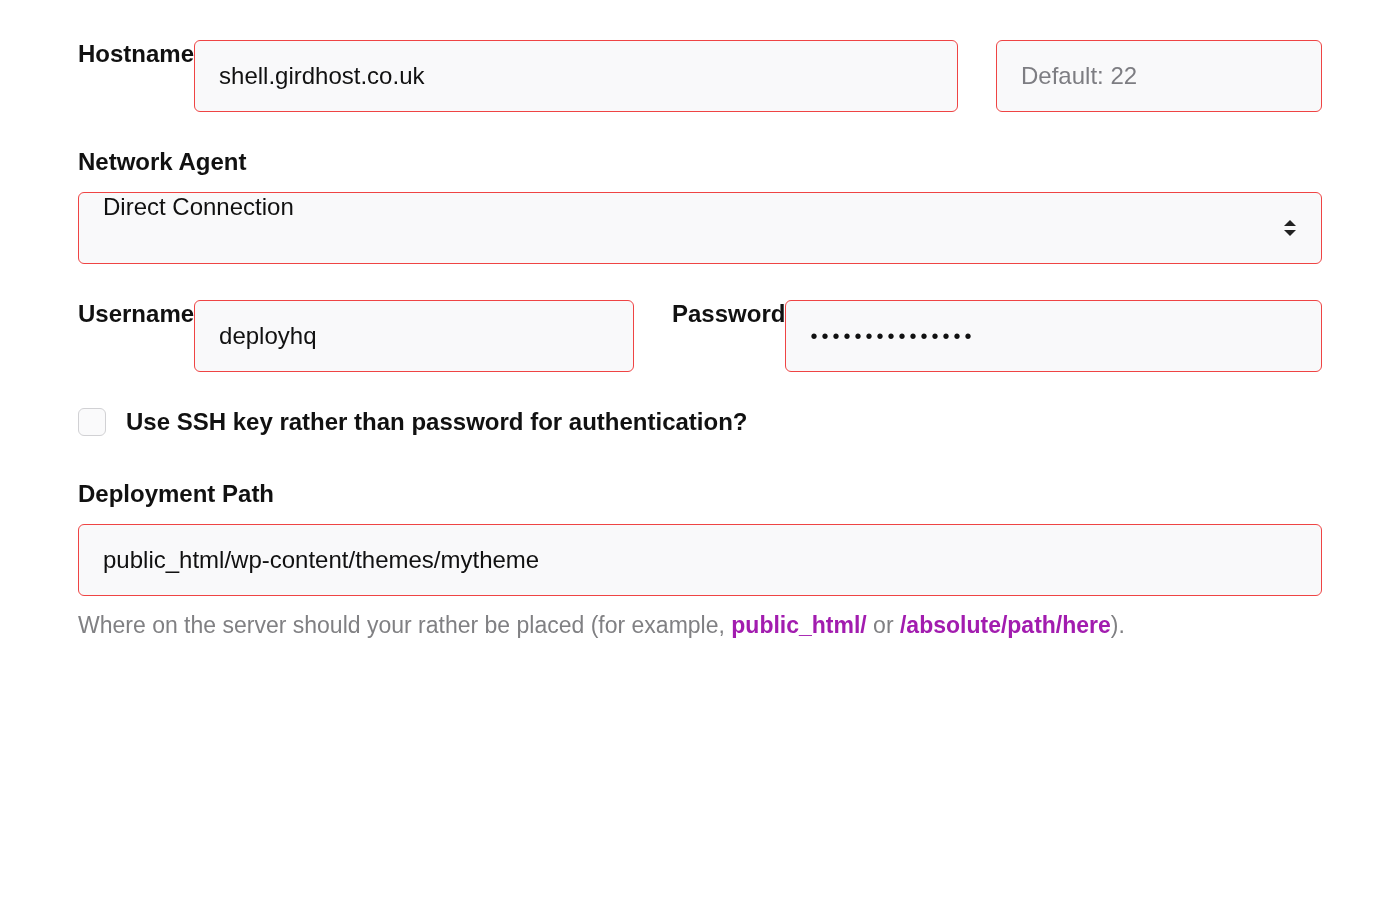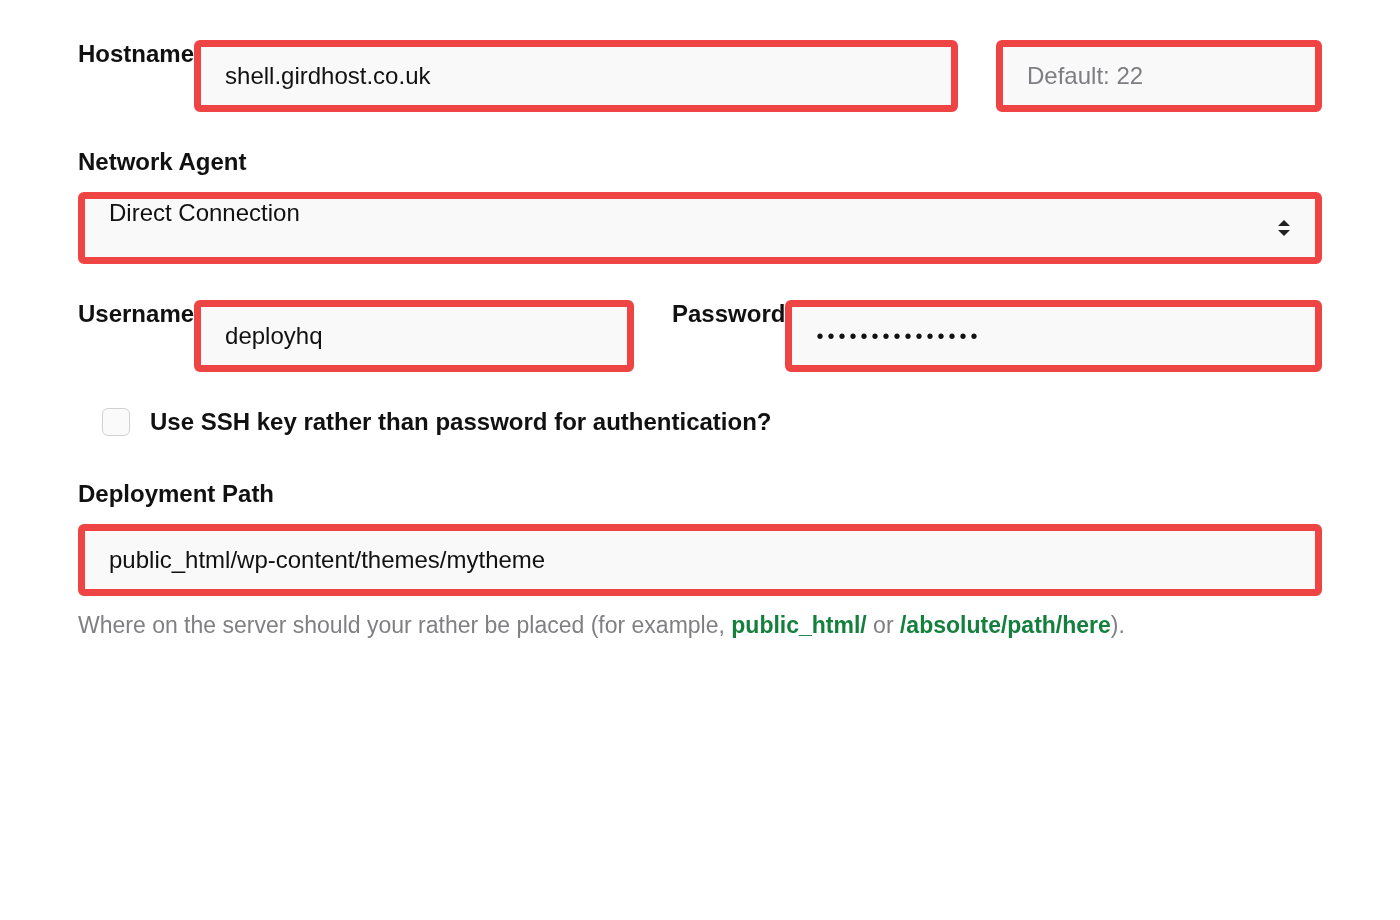--- a/index.html
+++ b/index.html
@@ -36,21 +36,21 @@
     .col { display: flex; flex-direction: row; }
     .col.hostname { flex: 0 0 880px; }
     .col.port { flex: 1 1 0; }
     .col.username { flex: 0 0 556px; }
     .col.password { flex: 1 1 0; }
     .full { margin-bottom: 36px; }
 
     .text-input, .select-wrap {
       width: 100%;
       height: 72px;
-      border: 7px solid #ef4444;
+      border: 1px solid #ef4444;
       border-radius: 6px;
       background: #f9f9fa;
       font-size: 24px;
       padding: 0 24px;
       color: #111;
       outline: none;
       font-family: inherit;
     }
     .text-input::placeholder { color: #7d7d82; }
     .text-input[type="password"] {
@@ -78,42 +78,41 @@
       align-items: center;
       gap: 2px;
     }
     .select-arrows svg { display: block; }
 
     .checkbox-row {
       display: flex;
       align-items: flex-start;
       gap: 20px;
       margin-bottom: 44px;
-      margin-left: 24px;
     }
     .checkbox-box {
       width: 28px;
       height: 28px;
       border: 1px solid #d1d1d4;
       border-radius: 6px;
       background: #fafafb;
       flex-shrink: 0;
     }
     .checkbox-label {
       font-size: 24px;
       font-weight: 700;
     }
 
     .help-text {
       font-size: 23px;
       color: #808083;
       margin-top: 14px;
       line-height: 1.35;
     }
-    .help-text .mono-strong { font-weight: 600; color: #15803d; }
+    .help-text .mono-strong { font-weight: 600; color: #a21caf; }
   </style>
 </head>
 <body>
 
 <div class="page">
 
 
   <div class="row">
     <div class="col hostname">
       <label class="field-label">Hostname</label>

